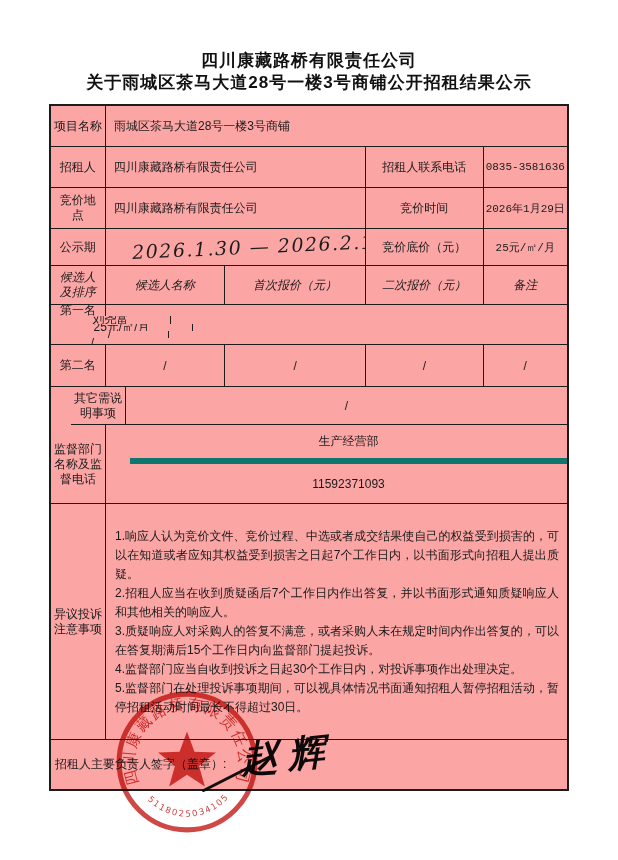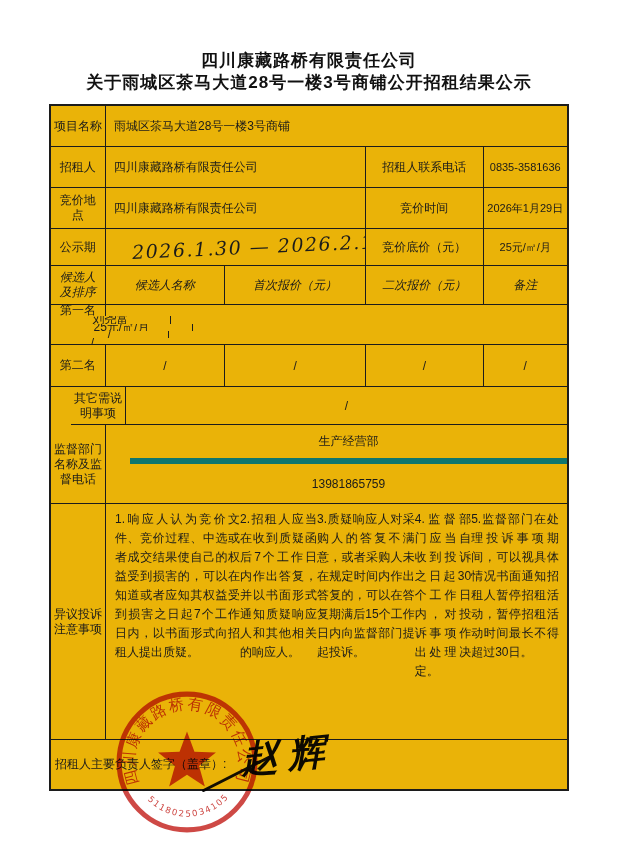--- a/index.html
+++ b/index.html
@@ -7,54 +7,54 @@
   .page {
     position:relative; width:618px; height:860px; background:#ffffff;
     font-family:"Liberation Sans","DejaVu Sans",sans-serif; color:#1a1a1a;
     overflow:hidden; margin:0 auto;
   }
   .title-block { position:absolute; top:50px; left:0; width:618px; text-align:center; }
   .title-line { font-size:17px; font-weight:bold; line-height:22px; letter-spacing:1px; color:#111; }
 
   .doc-table {
     position:absolute; left:49px; top:104px; width:520px;
-    border:2px solid #1c1c1c; background:#eab308; font-size:12px;
+    border:2px solid #1c1c1c; background:#fca5a5; font-size:12px;
   }
   .row { display:flex; border-bottom:1px solid #1c1c1c; }
   .row:last-child { border-bottom:none; }
   .c { display:flex; align-items:center; border-right:1px solid #1c1c1c; overflow:hidden; }
   .c:last-child { border-right:none; }
   .lab   { width:55px;  padding:2px 3px; line-height:15px; }
   .w262  { width:262px; }
   .w120  { width:120px; }
   .w142  { width:142px; }
   .w118  { width:118px; }
   .w84   { width:84px;  }
   .grow  { flex:1; }
   .left  { justify-content:flex-start; padding-left:8px; }
   .ctr   { justify-content:center; text-align:center; }
   .nowrap{ white-space:nowrap; }
-  .small { font-size:11px; }
+  .small { font-size:11px;font-family:Liberation Mono, monospace; }
 
   .h41 { height:41px; } .h37 { height:37px; } .h39 { height:39px;font-style:italic; }
   .h40 { height:40px;flex-direction:column; } .h42 { height:42px; } .h38 { height:38px;margin-left:20px; }
   .h79 { height:79px;gap:24px; } .h236{ height:236px; } .h49 { height:49px; }
 
   .stack { display:flex; flex-direction:column; flex:1; }
   .sub   { display:flex; align-items:center; justify-content:center; }
   .sub-top { height:39px; border-bottom:6px solid #0f766e; }
   .sub-bot { flex:1; }
 
   .handwrite-date {
     font-family:"DejaVu Serif",serif; font-style:italic; font-size:19px;
     letter-spacing:1.5px; color:#1b1b1b; transform:rotate(-2.5deg);
     padding-left:18px; white-space:nowrap;
   }
   .objection-cell {
-    flex:1; display:flex; flex-direction:row; justify-content:center;
+    flex:1; display:flex; flex-direction:column; justify-content:center;
     padding:6px 8px 6px 9px; line-height:19px; font-size:12px;
   }
   .objection-item { text-align:justify; }
 
   .sig-row-label { padding-left:4px; }
 
   .stamp-wrap { position:absolute; left:112px; top:687px; width:150px; height:150px;
     mix-blend-mode:multiply; opacity:.92; pointer-events:none; }
   .sig-wrap { position:absolute; left:196px; top:728px; width:190px; height:70px;
     mix-blend-mode:multiply; pointer-events:none; }
@@ -133,21 +133,21 @@
 
     <div class="row h38">
       <div class="c lab ctr">其它需说明事项</div>
       <div class="c grow ctr">/</div>
     </div>
 
     <div class="row h79">
       <div class="c lab ctr">监督部门名称及监督电话</div>
       <div class="stack">
         <div class="sub sub-top">生产经营部</div>
-        <div class="sub sub-bot">13981865759</div>
+        <div class="sub sub-bot">11592371093</div>
       </div>
     </div>
 
     <div class="row h236">
       <div class="c lab ctr">异议投诉注意事项</div>
       <div class="objection-cell">
         <div class="objection-item">1.响应人认为竞价文件、竞价过程、中选或者成交结果使自己的权益受到损害的，可以在知道或者应知其权益受到损害之日起7个工作日内，以书面形式向招租人提出质疑。</div>
         <div class="objection-item">2.招租人应当在收到质疑函后7个工作日内作出答复，并以书面形式通知质疑响应人和其他相关的响应人。</div>
         <div class="objection-item">3.质疑响应人对采购人的答复不满意，或者采购人未在规定时间内作出答复的，可以在答复期满后15个工作日内向监督部门提起投诉。</div>
         <div class="objection-item">4.监督部门应当自收到投诉之日起30个工作日内，对投诉事项作出处理决定。</div>

